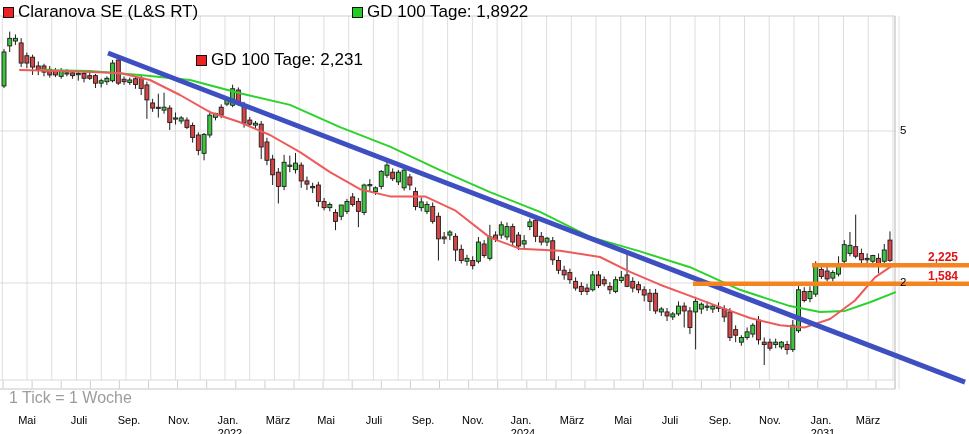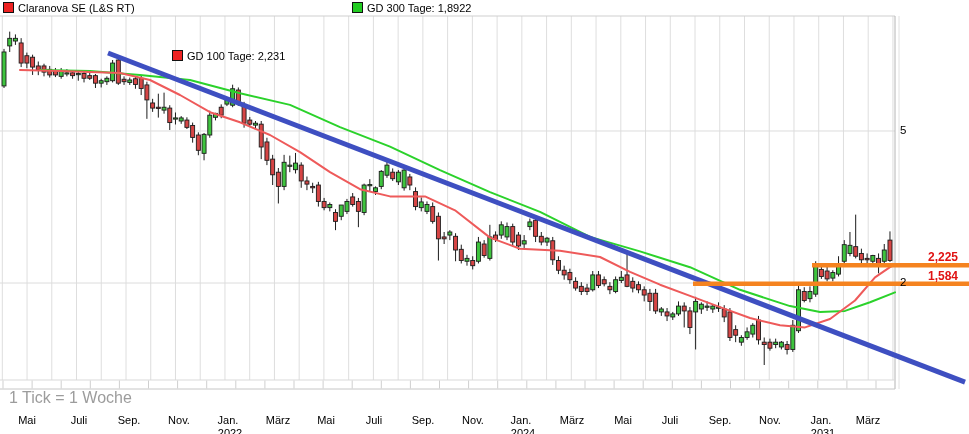--- a/index.html
+++ b/index.html
@@ -1,21 +1,21 @@
 <!DOCTYPE html>
 <html><head>
 <meta charset="utf-8">
 <style>
   html,body{margin:0;padding:0;background:#fff;}
   .stage{position:relative;width:969px;height:434px;background:#fff;overflow:hidden;
          font-family:"Liberation Sans",sans-serif;}
   svg{position:absolute;left:0;top:0;}
   .legend{position:absolute;left:0;top:2px;height:14px;width:100%;}
-  .legend-item{position:absolute;top:0;display:flex;align-items:flex-start;gap:4px;
-               font-size:11px;color:#000;white-space:nowrap;}
+  .legend-item{position:absolute;top:0;display:flex;align-items:center;gap:4px;
+               font-size:17px;color:#000;white-space:nowrap;}
   .legend-marker{display:inline-block;width:9px;height:9px;border:1px solid #111;}
   .ylabel{position:absolute;left:900px;font-size:11.5px;color:#000;}
   .price-label{position:absolute;left:895px;width:63px;text-align:right;
                font-size:12px;font-weight:bold;color:#e01313;}
   .xaxis{position:absolute;left:0;top:414px;width:969px;height:30px;}
   .xm,.xy{position:absolute;transform:translateX(-50%);font-size:11px;color:#000;white-space:nowrap;}
   .xy{top:13px;}
   .ticknote{position:absolute;left:9px;top:389px;font-size:16px;color:#9c9c9c;}
 </style>
 </head>
@@ -416,27 +416,27 @@
       <line x1="108" y1="53.01308331271835" x2="965" y2="382.1814526131988" stroke="#3e4fc1" stroke-width="5"></line>
       <line x1="812" y1="265.31339249256575" x2="969" y2="265.31339249256575" stroke="#f5831f" stroke-width="4.5"></line>
       <line x1="693" y1="283.66493272214706" x2="969" y2="283.66493272214706" stroke="#f5831f" stroke-width="4.5"></line>
     </svg>
 
   <div class="legend">
     <div class="legend-item" style="left: 3px;">
       <span class="legend-marker" style="background: rgb(238, 34, 34);"></span>
       <span>Claranova SE (L&amp;S RT)</span>
     </div>
-    <div class="legend-item" style="left: 172px; margin-top: 48px;">
+    <div class="legend-item" style="left: 196px; margin-top: 48px;">
       <span class="legend-marker" style="background: rgb(238, 34, 34);"></span>
       <span>GD 100 Tage: 2,231</span>
     </div>
     <div class="legend-item" style="left: 352px;">
       <span class="legend-marker" style="background: rgb(34, 204, 34);"></span>
-      <span>GD 300 Tage: 1,8922</span>
+      <span>GD 100 Tage: 1,8922</span>
     </div>
   </div>
 
   <span class="ylabel" style="top:124px">5</span>
   <span class="ylabel" style="top:276px">2</span>
 
   <span class="price-label" style="top:250px">2,225</span>
   <span class="price-label" style="top:269px">1,584</span>
 
   <div class="xaxis" id="xlabels">

